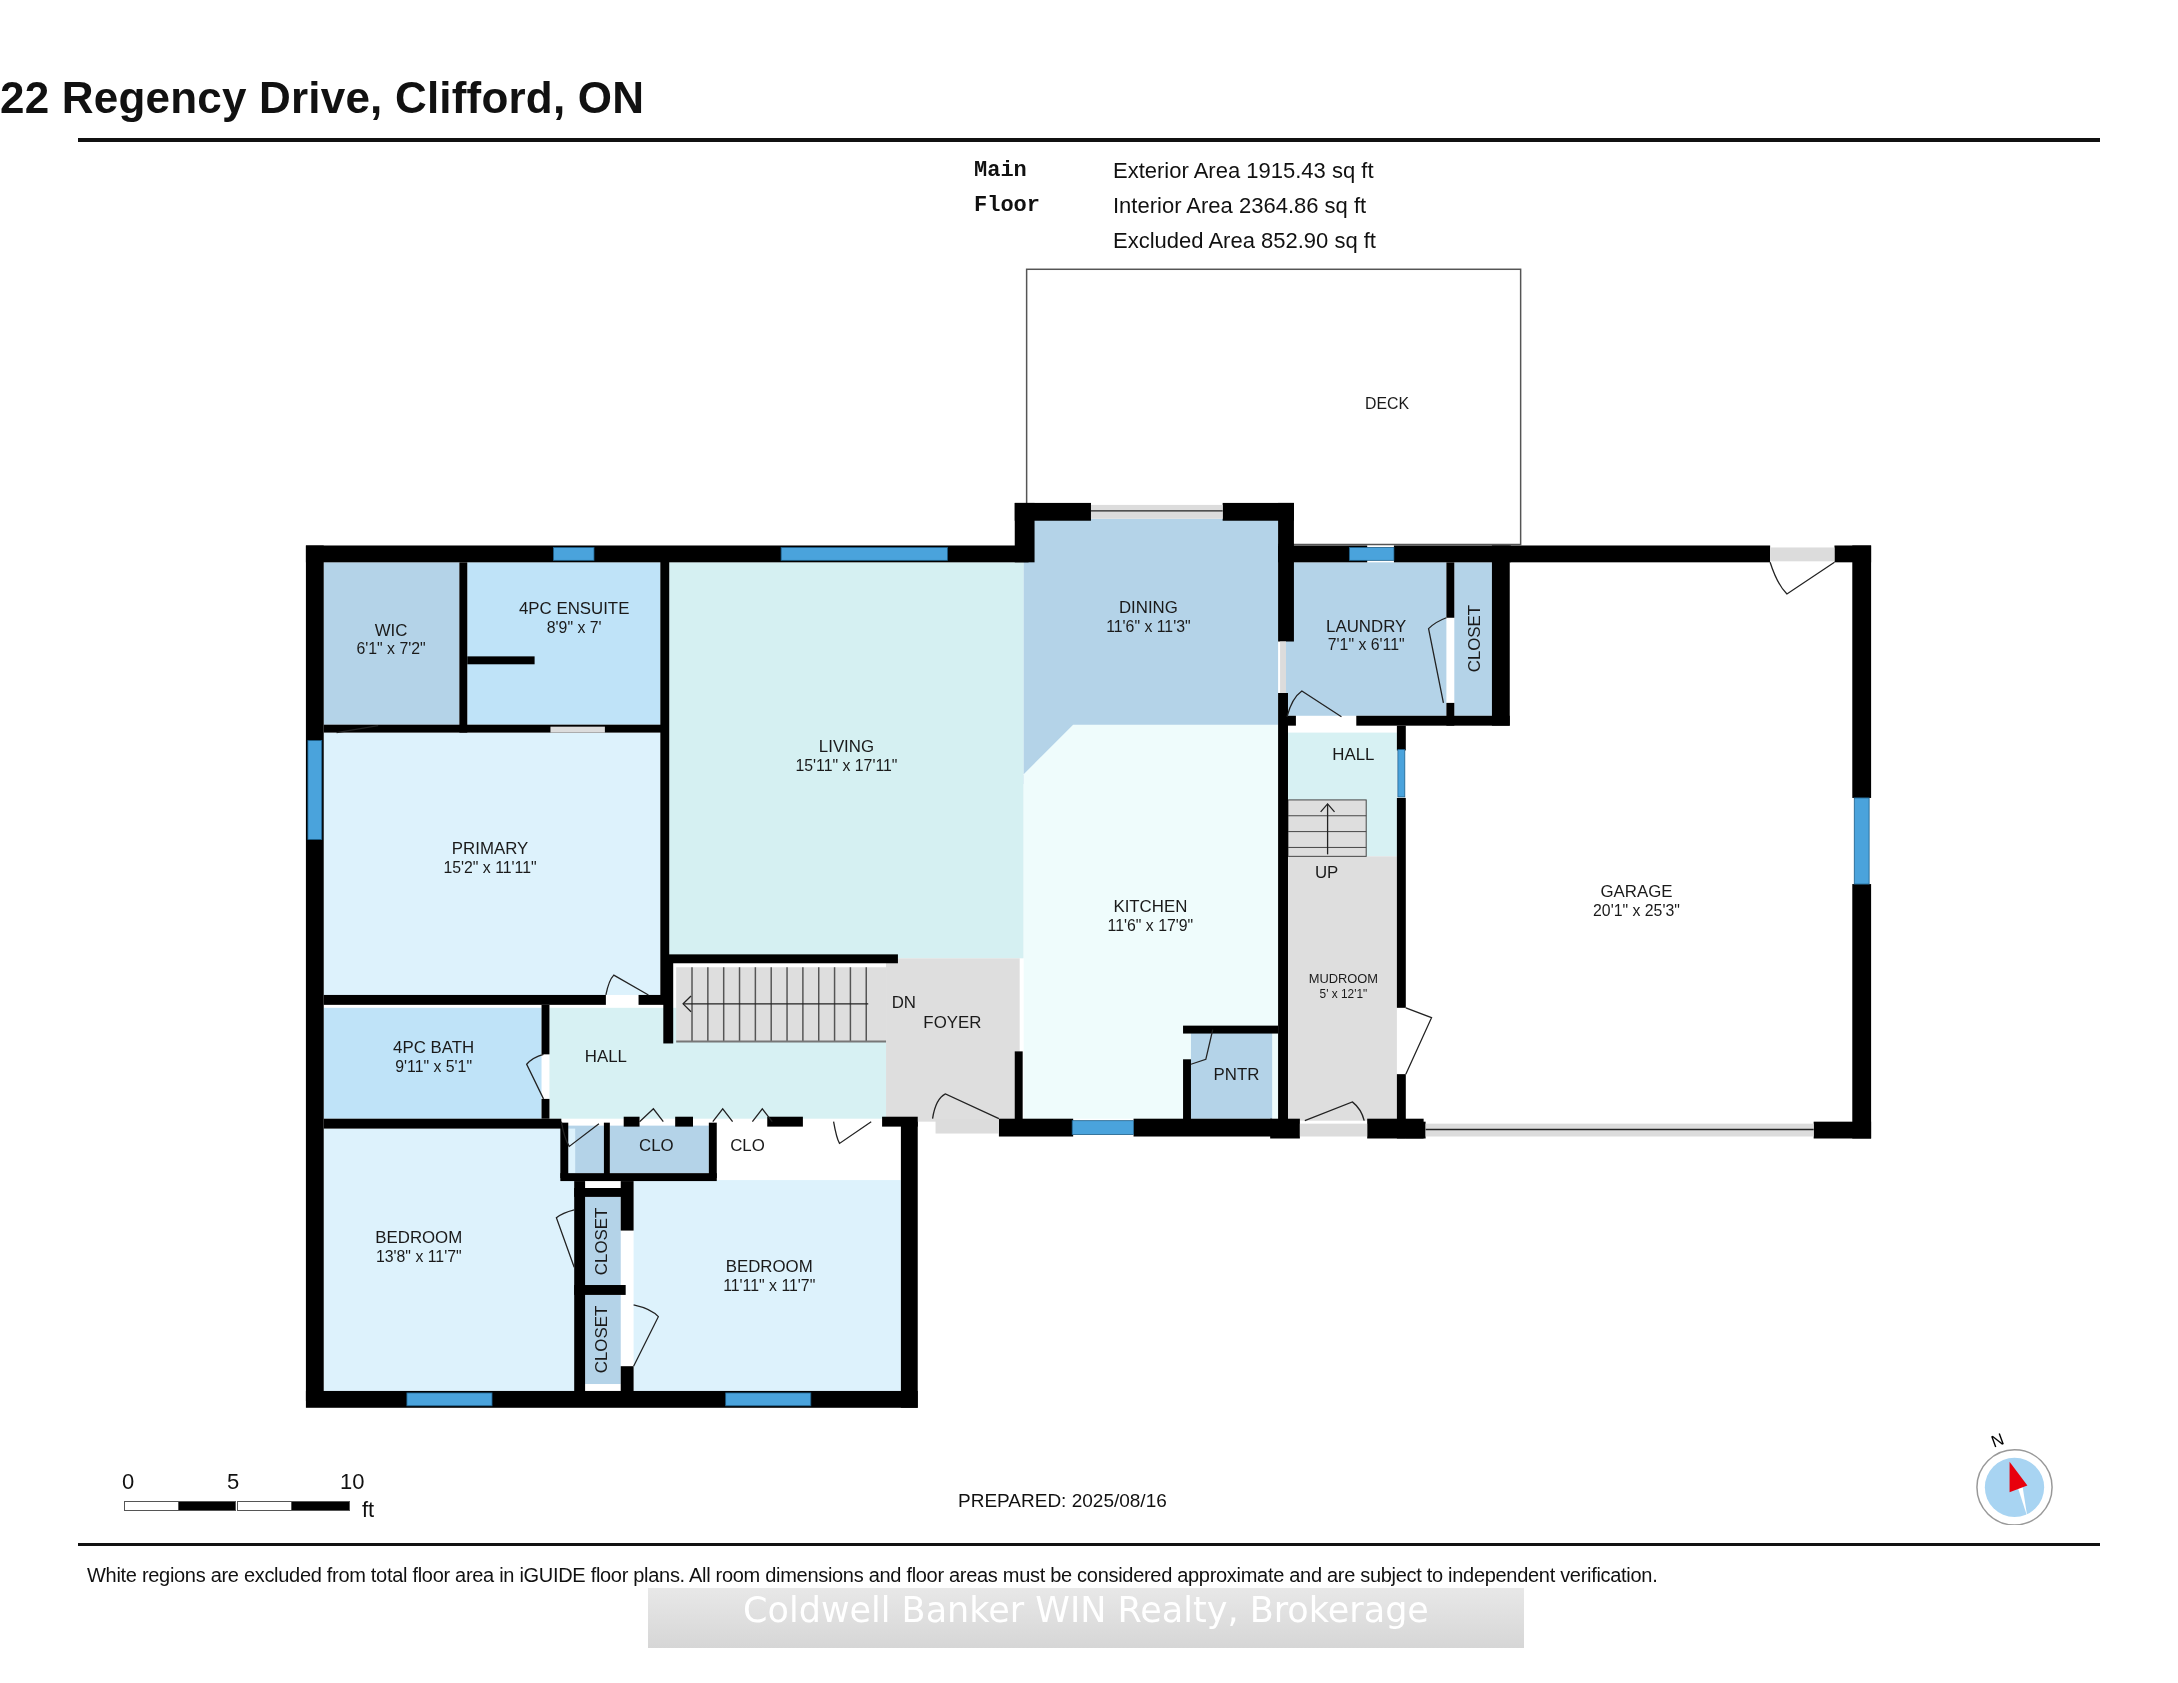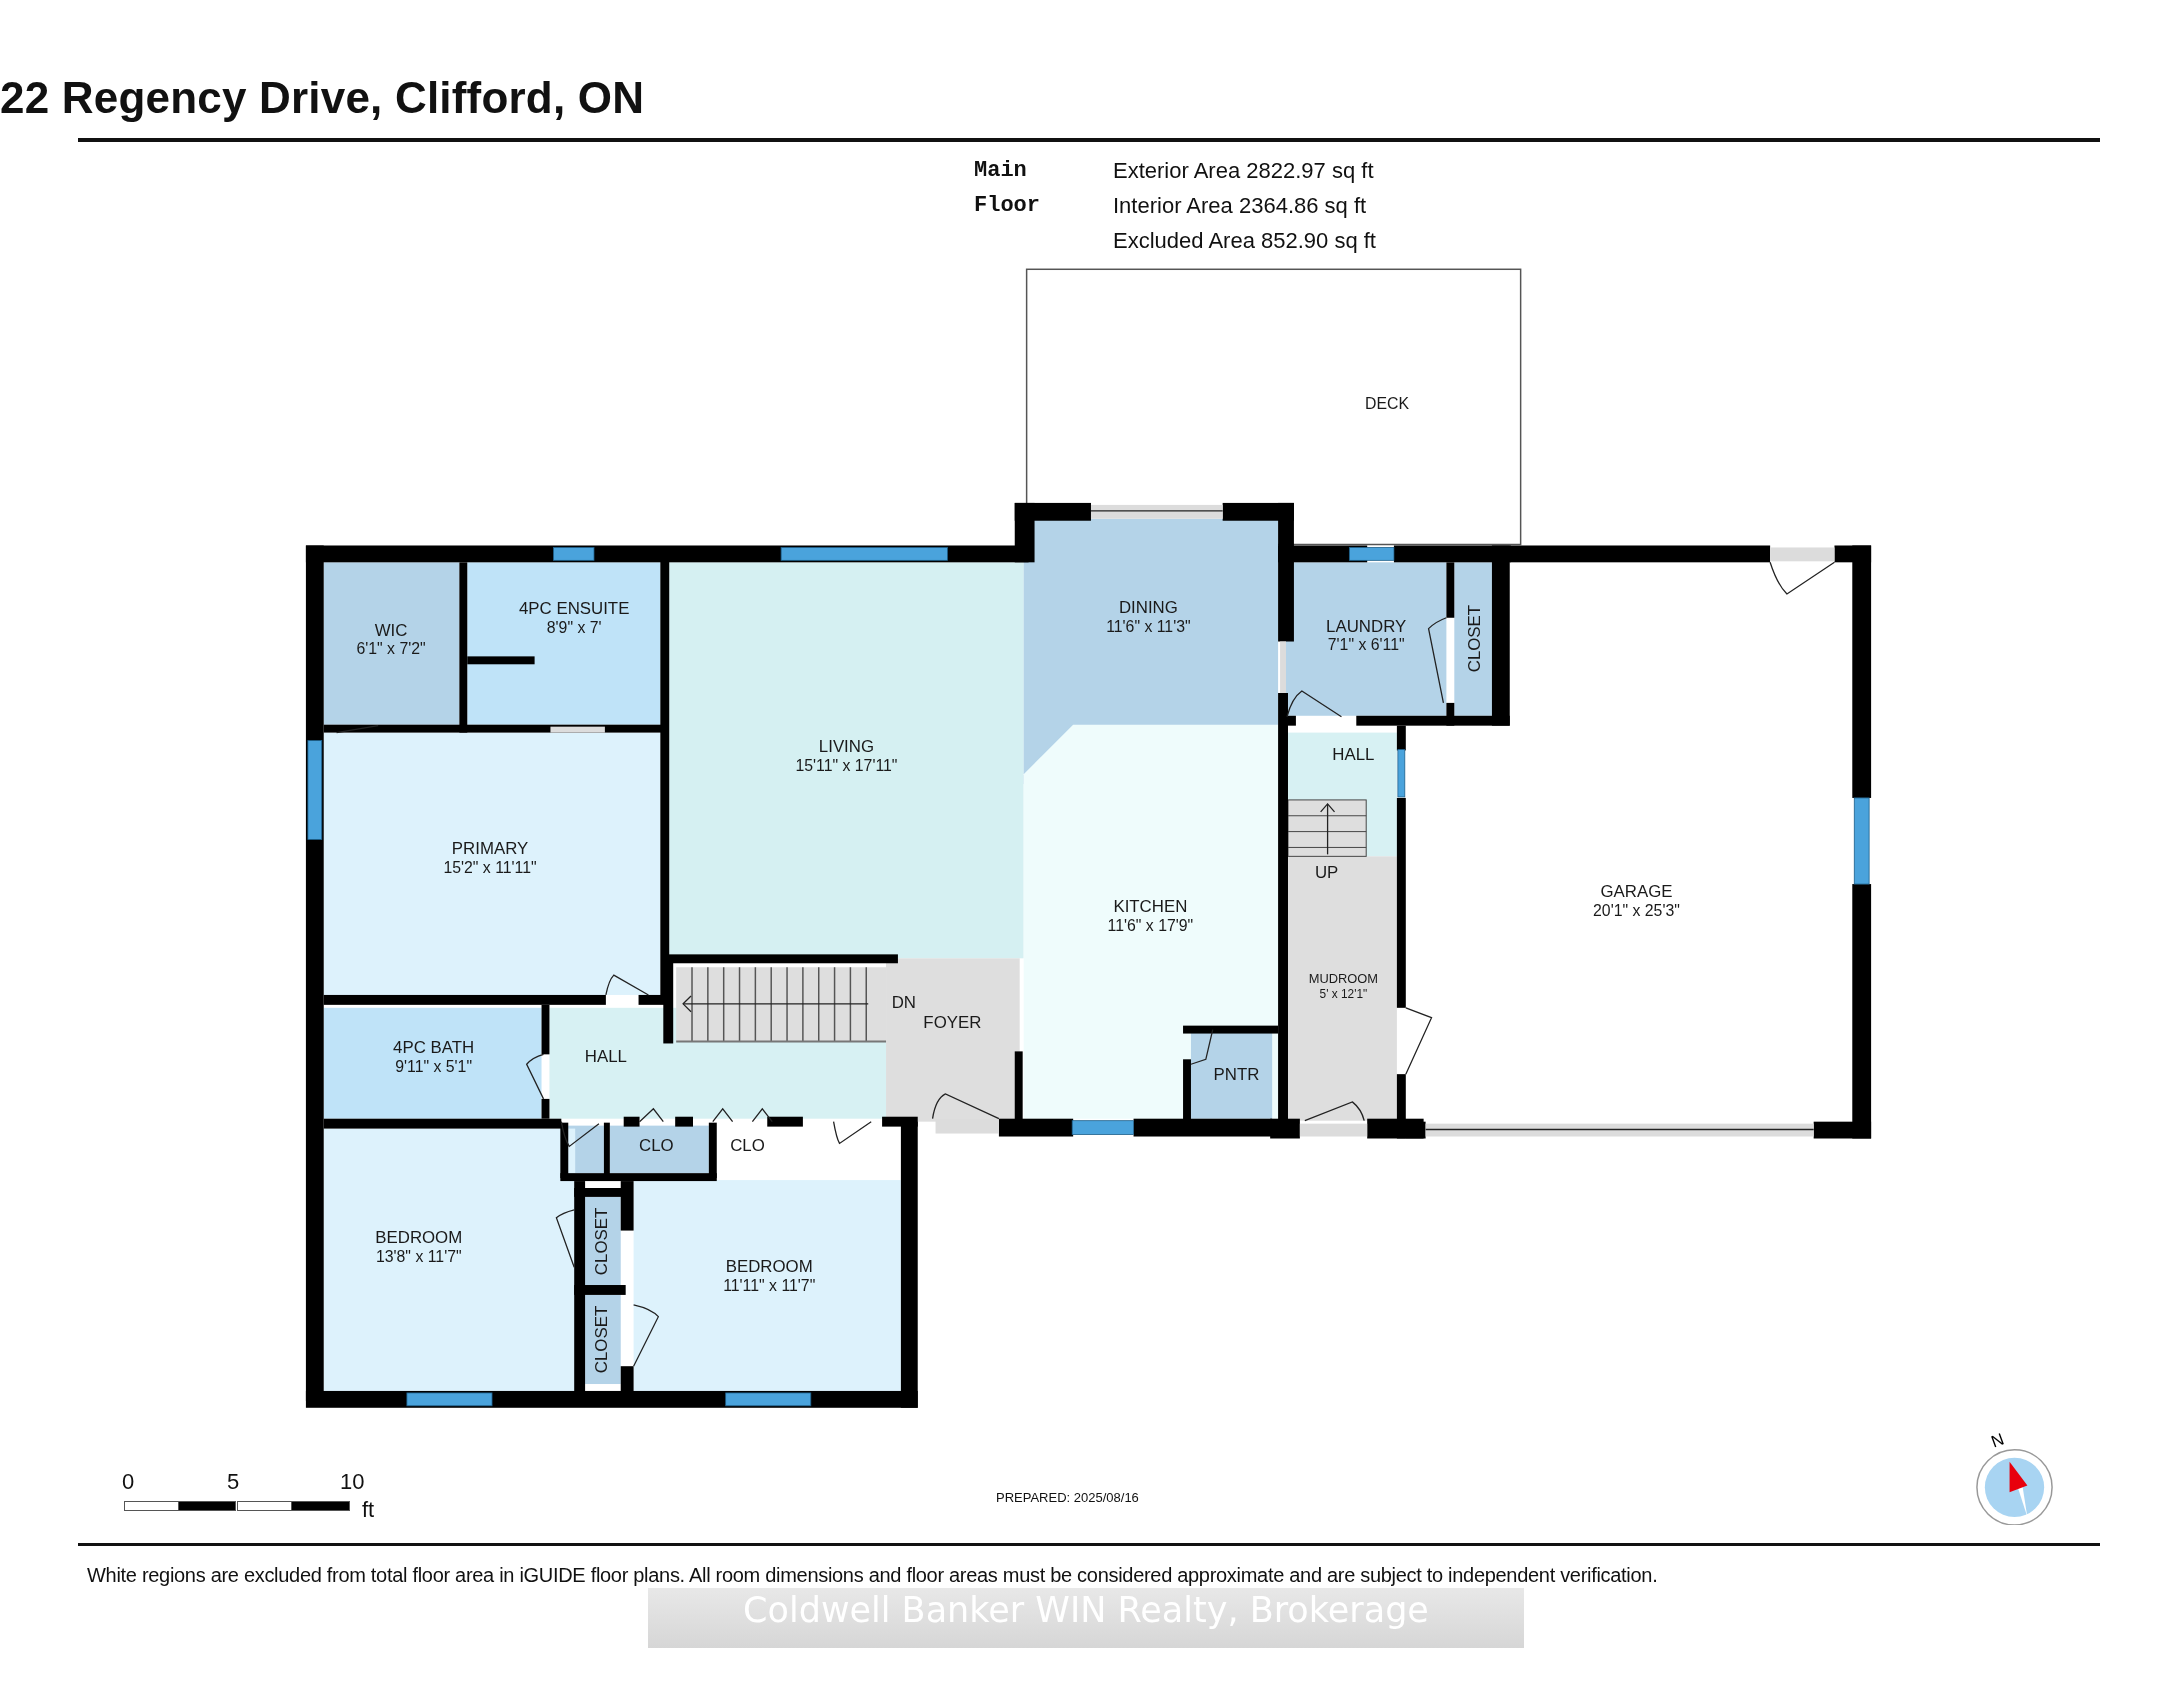--- a/index.html
+++ b/index.html
@@ -7,35 +7,35 @@
   .title{position:absolute;left:0;width:2178px;top:73px;text-align:left;font-size:44px;font-weight:bold;letter-spacing:0.2px;}
   .rule{position:absolute;left:78px;width:2022px;height:4px;background:#111;}
   .areas{position:absolute;top:153px;left:974px;font-size:22px;line-height:35px;}
   .areas .floor{position:absolute;left:0;top:0;font-weight:bold;font-family:Liberation Mono, monospace;}
   .areas .lines{position:absolute;left:139px;top:0;white-space:nowrap;}
   svg.plan{position:absolute;left:0;top:0;}
   .rtext{font-family:"Liberation Sans",sans-serif;fill:#1a1a1a;text-anchor:middle;}
   .scale{position:absolute;left:122px;top:1469px;width:277px;height:59px;font-size:22px;}
   .scale .lbl{position:absolute;top:0;}
   .scale .bar{position:absolute;top:32px;height:10px;border:1px solid #555;box-sizing:border-box;}
-  .prepared{position:absolute;left:996px;top:1490px;font-size:13px;}
+  .prepared{position:absolute;left:958px;top:1490px;font-size:19px;}
   .disclaimer{position:absolute;left:87px;top:1564px;font-size:20px;letter-spacing:-0.3px;}
   .watermark{position:absolute;left:648px;top:1588px;width:876px;height:60px;background:linear-gradient(#e8e8e8,#d6d6d6);color:#fff;font-family:"DejaVu Sans",sans-serif;font-size:35px;line-height:44px;text-align:center;white-space:nowrap;overflow:hidden;filter:blur(0.3px);}
   .compass{position:absolute;left:1970px;top:1426px;width:89px;height:99px;}
 </style>
 </head>
 <body>
 
 <div class="title">22 Regency Drive, Clifford, ON</div>
 <div class="rule" style="top:138px"></div>
 
 <div class="areas">
   <div class="floor">Main Floor</div>
   <div class="lines">
-    <div>Exterior Area 2822.97 sq ft</div>
+    <div>Exterior Area 1915.43 sq ft</div>
     <div>Interior Area 2364.86 sq ft</div>
     <div>Excluded Area 852.90 sq ft</div>
   </div>
 </div>
 
 <svg class="plan" width="2178" height="1683" viewBox="0 0 2200 1700">
 
   <rect id="deck-rect" fill="#fff" stroke="#555" stroke-width="1.5" x="1037" y="272" width="499" height="278"></rect>
   <text id="deck-label" class="rtext" font-size="16" x="1401" y="413">DECK</text>
 

